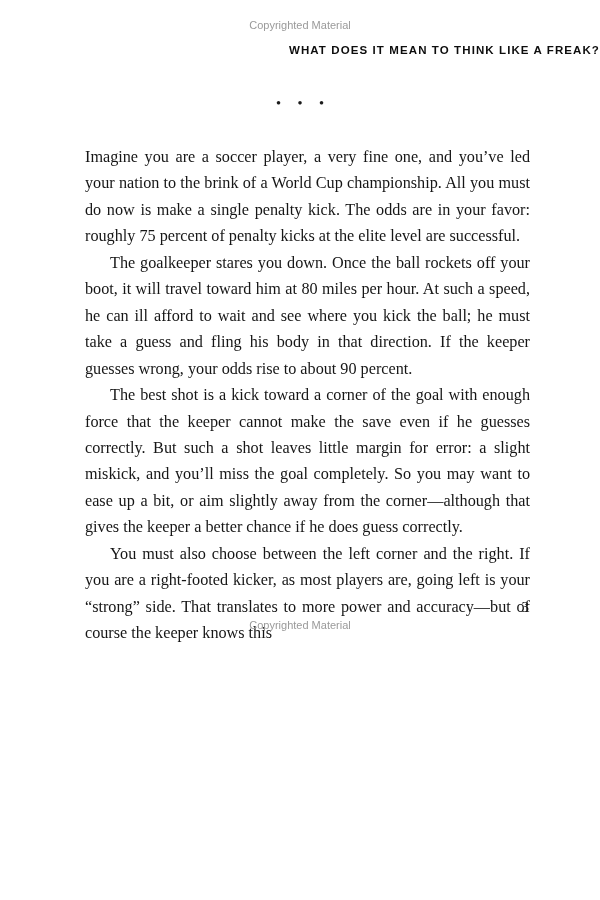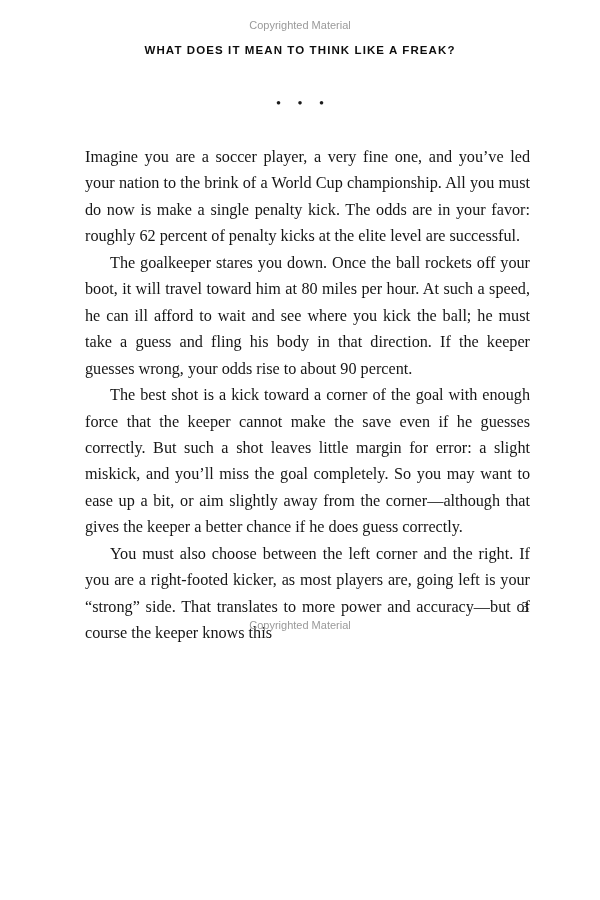--- a/index.html
+++ b/index.html
@@ -18,21 +18,21 @@
     font-size: 11px;
     color: #9a9a9a;
     text-align: center;
   }
   .copyright-top { padding-top: 19px; }
   .chapter-header {
     font-family: "Liberation Sans", sans-serif;
     font-weight: 700;
     font-size: 11.5px;
     letter-spacing: 1.1px;
-    text-align: center;
+    text-align: right;
     margin-top: 13px;
     color: #0d0d0d;
   }
   .dots { text-align: center; margin-top: 37px; }
   .dots span {
     font-size: 13px;
     font-weight: 700;
     letter-spacing: 17px;
     padding-left: 17px; 
     color: #1b1b1b;
@@ -67,21 +67,21 @@
 
   <div class="copyright copyright-top">Copyrighted Material</div>
 
   <div class="chapter-header">WHAT DOES IT MEAN TO THINK LIKE A FREAK?</div>
 
   <div class="dots">
     <span>•••</span>
   </div>
 
   <div class="body-text">
-    <p>Imagine you are a soccer player, a very fine one, and you’ve led your nation to the brink of a World Cup championship. All you must do now is make a single penalty kick. The odds are in your favor: roughly 62 percent of penalty kicks at the elite level are successful.</p>
+    <p>Imagine you are a soccer player, a very fine one, and you’ve led your nation to the brink of a World Cup championship. All you must do now is make a single penalty kick. The odds are in your favor: roughly 75 percent of penalty kicks at the elite level are successful.</p>
     <p>The goalkeeper stares you down. Once the ball rockets off your boot, it will travel toward him at 80 miles per hour. At such a speed, he can ill afford to wait and see where you kick the ball; he must take a guess and fling his body in that direction. If the keeper guesses wrong, your odds rise to about 90 percent.</p>
     <p>The best shot is a kick toward a corner of the goal with enough force that the keeper cannot make the save even if he guesses correctly. But such a shot leaves little margin for error: a slight miskick, and you’ll miss the goal completely. So you may want to ease up a bit, or aim slightly away from the corner—although that gives the keeper a better chance if he does guess correctly.</p>
     <p>You must also choose between the left corner and the right. If you are a right-footed kicker, as most players are, going left is your “strong” side. That translates to more power and accuracy—but of course the keeper knows this</p>
   </div>
 
   <div class="page-number">3</div>
 
   <div class="copyright copyright-bottom">Copyrighted Material</div>
 
 </div>

